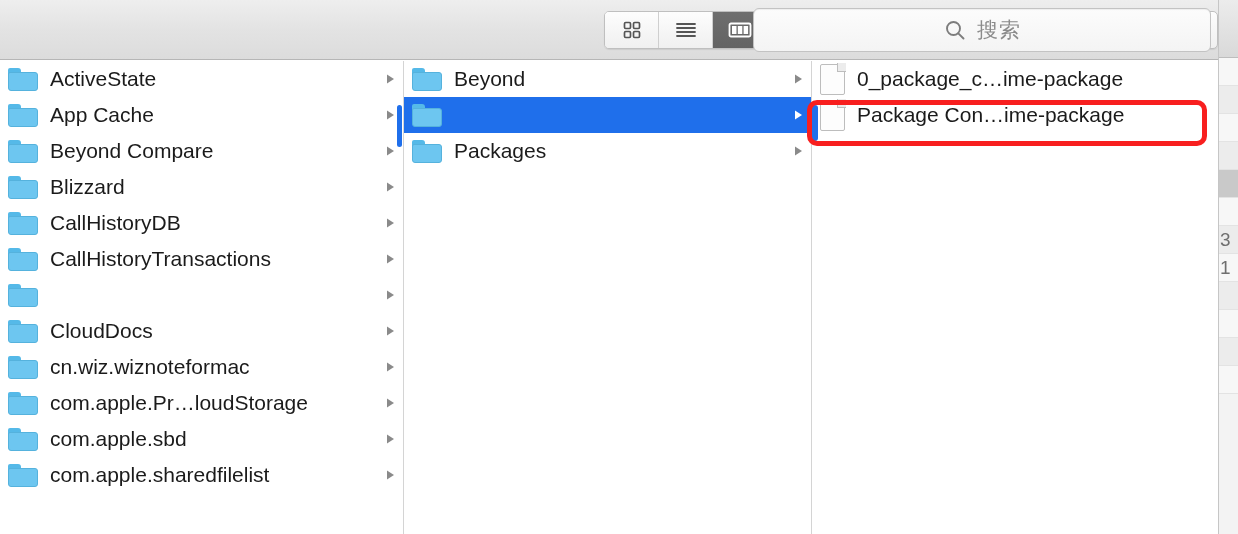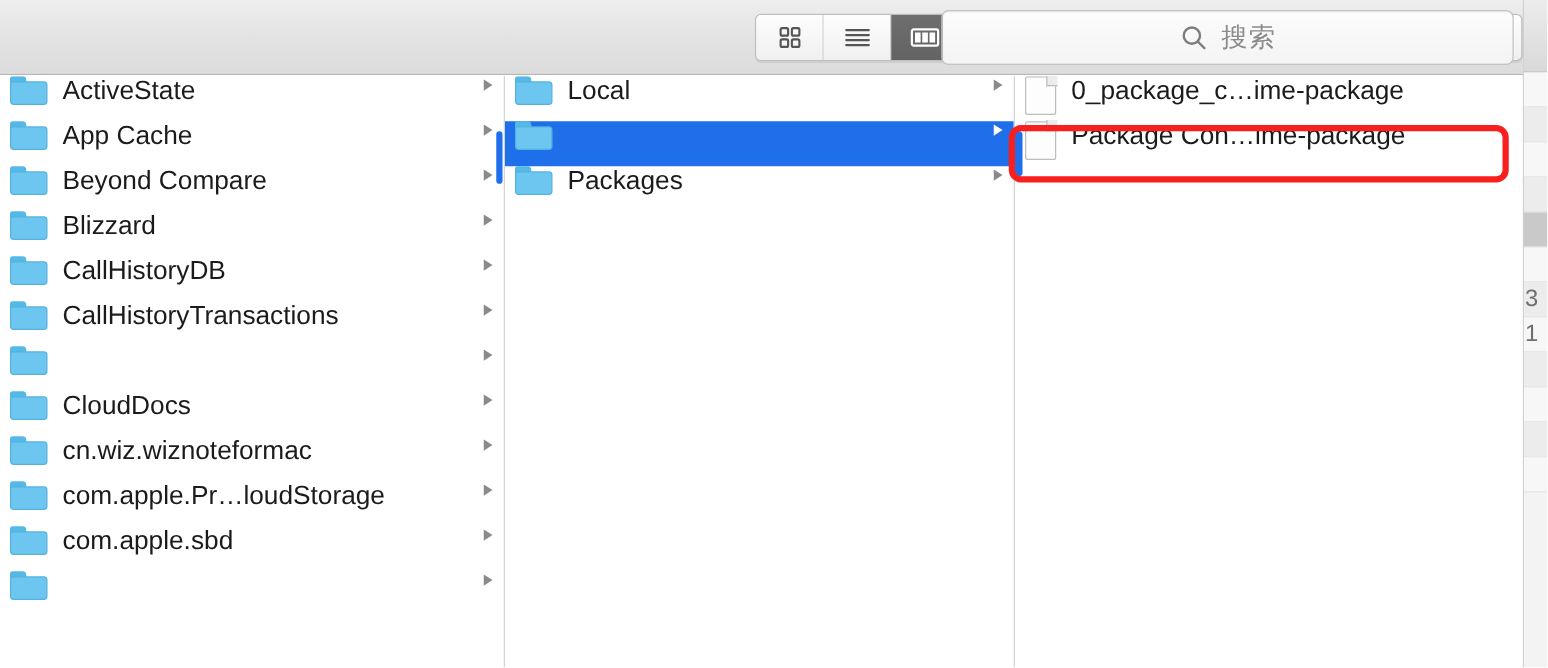--- a/index.html
+++ b/index.html
@@ -152,20 +152,21 @@
     border-right: 1px solid #d4d4d4;
     overflow: hidden;
   }
   .col-1 { width: 404px; }
   .col-2 { width: 408px; }
   .col-3 { width: 406px; border-right: none; }
 
   .row {
     height: 36px;
     display: flex;
+    align-items: center;
     padding-left: 8px;
     padding-right: 6px;
     position: relative;
   }
   .row.selected { background: #1f6feb; }
   .row.selected .row-label { color: #ffffff; }
 
   .row-label {
     font-size: 21px;
     color: #1b1b1b;
@@ -488,34 +489,35 @@
         <span class="row-label">com.apple.sbd</span>
         <span class="disclosure"><svg width="14" height="14" viewBox="0 0 14 14">
               <polygon points="4,2.5 11,7 4,11.5" fill="#8a8a8a"></polygon>
             </svg></span>
       </div>
       <div class="row">
         <span class="folder">
             <span class="tab"></span>
             <span class="body"></span>
           </span>
+        <span class="row-label">com.apple.sharedfilelist</span>
         <span class="disclosure"><svg width="14" height="14" viewBox="0 0 14 14">
               <polygon points="4,2.5 11,7 4,11.5" fill="#8a8a8a"></polygon>
             </svg></span>
       </div>
       <div class="scroll-ind scroll-col1"></div>
     </div>
 
     <div class="column col-2">
       <div class="row">
         <span class="folder">
             <span class="tab"></span>
             <span class="body"></span>
           </span>
-        <span class="row-label">Local</span>
+        <span class="row-label">Beyond</span>
         <span class="disclosure"><svg width="14" height="14" viewBox="0 0 14 14">
               <polygon points="4,2.5 11,7 4,11.5" fill="#8a8a8a"></polygon>
             </svg></span>
       </div>
       <div class="row selected">
         <span class="folder">
             <span class="tab"></span>
             <span class="body"></span>
           </span>
         <span class="disclosure"><svg width="14" height="14" viewBox="0 0 14 14">

